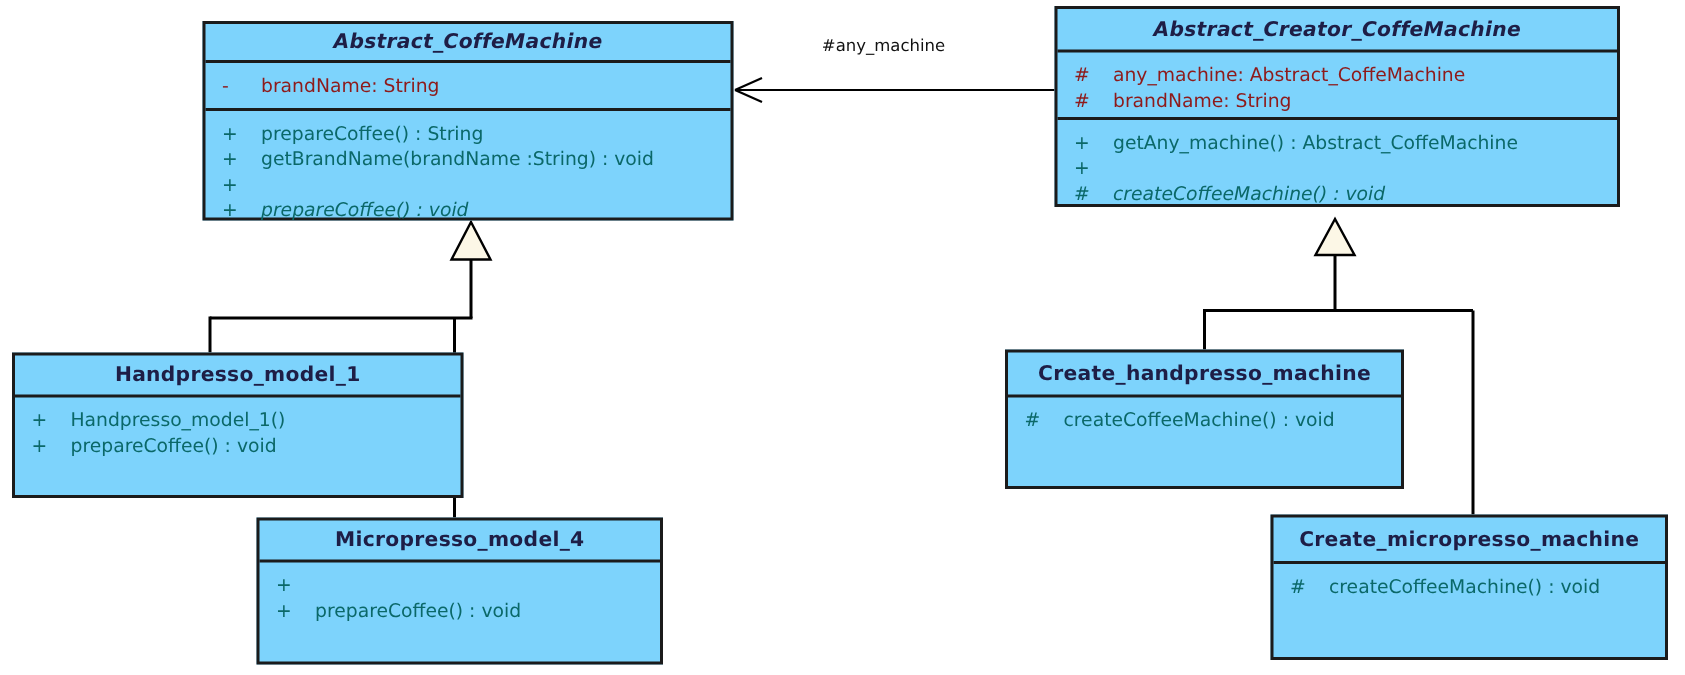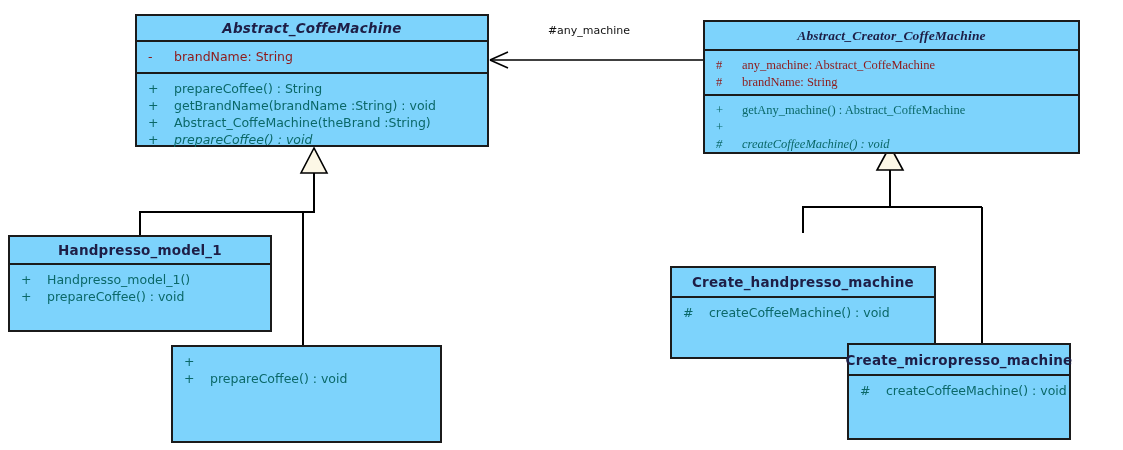--- a/index.html
+++ b/index.html
@@ -81,30 +81,29 @@
       <div class="member method-member">
         <span class="vis">+</span>
         <span>prepareCoffee() : String</span>
       </div>
       <div class="member method-member">
         <span class="vis">+</span>
         <span>getBrandName(brandName :String) : void</span>
       </div>
       <div class="member method-member">
         <span class="vis">+</span>
-        <span>Abstract_CoffeMachine(theBrand :String)</span>
       </div>
       <div class="member method-member italic">
         <span class="vis">+</span>
         <span>prepareCoffee() : void</span>
       </div>
     </div>
   </div>
 
-  <div class="uml-class abstract" style="left:703px;top:20px;width:377px;height:134px;font-family:Liberation Serif, serif;">
+  <div class="uml-class abstract" style="left:703px;top:4px;width:377px;height:134px;">
     <div class="uml-title" style="height:27px;">Abstract_Creator_CoffeMachine</div>
     <div class="uml-attrs" style="height:45px;">
       <div class="member attr-member">
         <span class="vis">#</span>
         <span>any_machine: Abstract_CoffeMachine</span>
       </div>
       <div class="member attr-member">
         <span class="vis">#</span>
         <span>brandName: String</span>
       </div>
@@ -117,57 +116,58 @@
       <div class="member method-member">
         <span class="vis">+</span>
       </div>
       <div class="member method-member italic">
         <span class="vis">#</span>
         <span>createCoffeeMachine() : void</span>
       </div>
     </div>
   </div>
 
-  <div class="uml-class" style="left:8px;top:235px;width:264px;height:97px;">
+  <div class="uml-class" style="left:8px;top:235px;width:301px;height:97px;">
     <div class="uml-title" style="height:26px;">Handpresso_model_1</div>
     <div class="uml-methods">
       <div class="member method-member">
         <span class="vis">+</span>
         <span>Handpresso_model_1()</span>
       </div>
       <div class="member method-member">
         <span class="vis">+</span>
         <span>prepareCoffee() : void</span>
       </div>
     </div>
   </div>
 
   <div class="uml-class" style="left:171px;top:345px;width:271px;height:98px;">
+    <div class="uml-title" style="height:26px;">Micropresso_model_4</div>
     <div class="uml-methods">
       <div class="member method-member">
         <span class="vis">+</span>
       </div>
       <div class="member method-member">
         <span class="vis">+</span>
         <span>prepareCoffee() : void</span>
       </div>
     </div>
   </div>
 
-  <div class="uml-class" style="left:670px;top:233px;width:266px;height:93px;margin-top:33px;">
+  <div class="uml-class" style="left:670px;top:233px;width:266px;height:93px;">
     <div class="uml-title" style="height:28px;">Create_handpresso_machine</div>
     <div class="uml-methods">
       <div class="member method-member">
         <span class="vis">#</span>
         <span>createCoffeeMachine() : void</span>
       </div>
     </div>
   </div>
 
-  <div class="uml-class" style="left:847px;top:343px;width:224px;height:97px;">
+  <div class="uml-class" style="left:847px;top:343px;width:265px;height:97px;">
     <div class="uml-title" style="height:29px;">Create_micropresso_machine</div>
     <div class="uml-methods">
       <div class="member method-member">
         <span class="vis">#</span>
         <span>createCoffeeMachine() : void</span>
       </div>
     </div>
   </div>
 
 </div>

